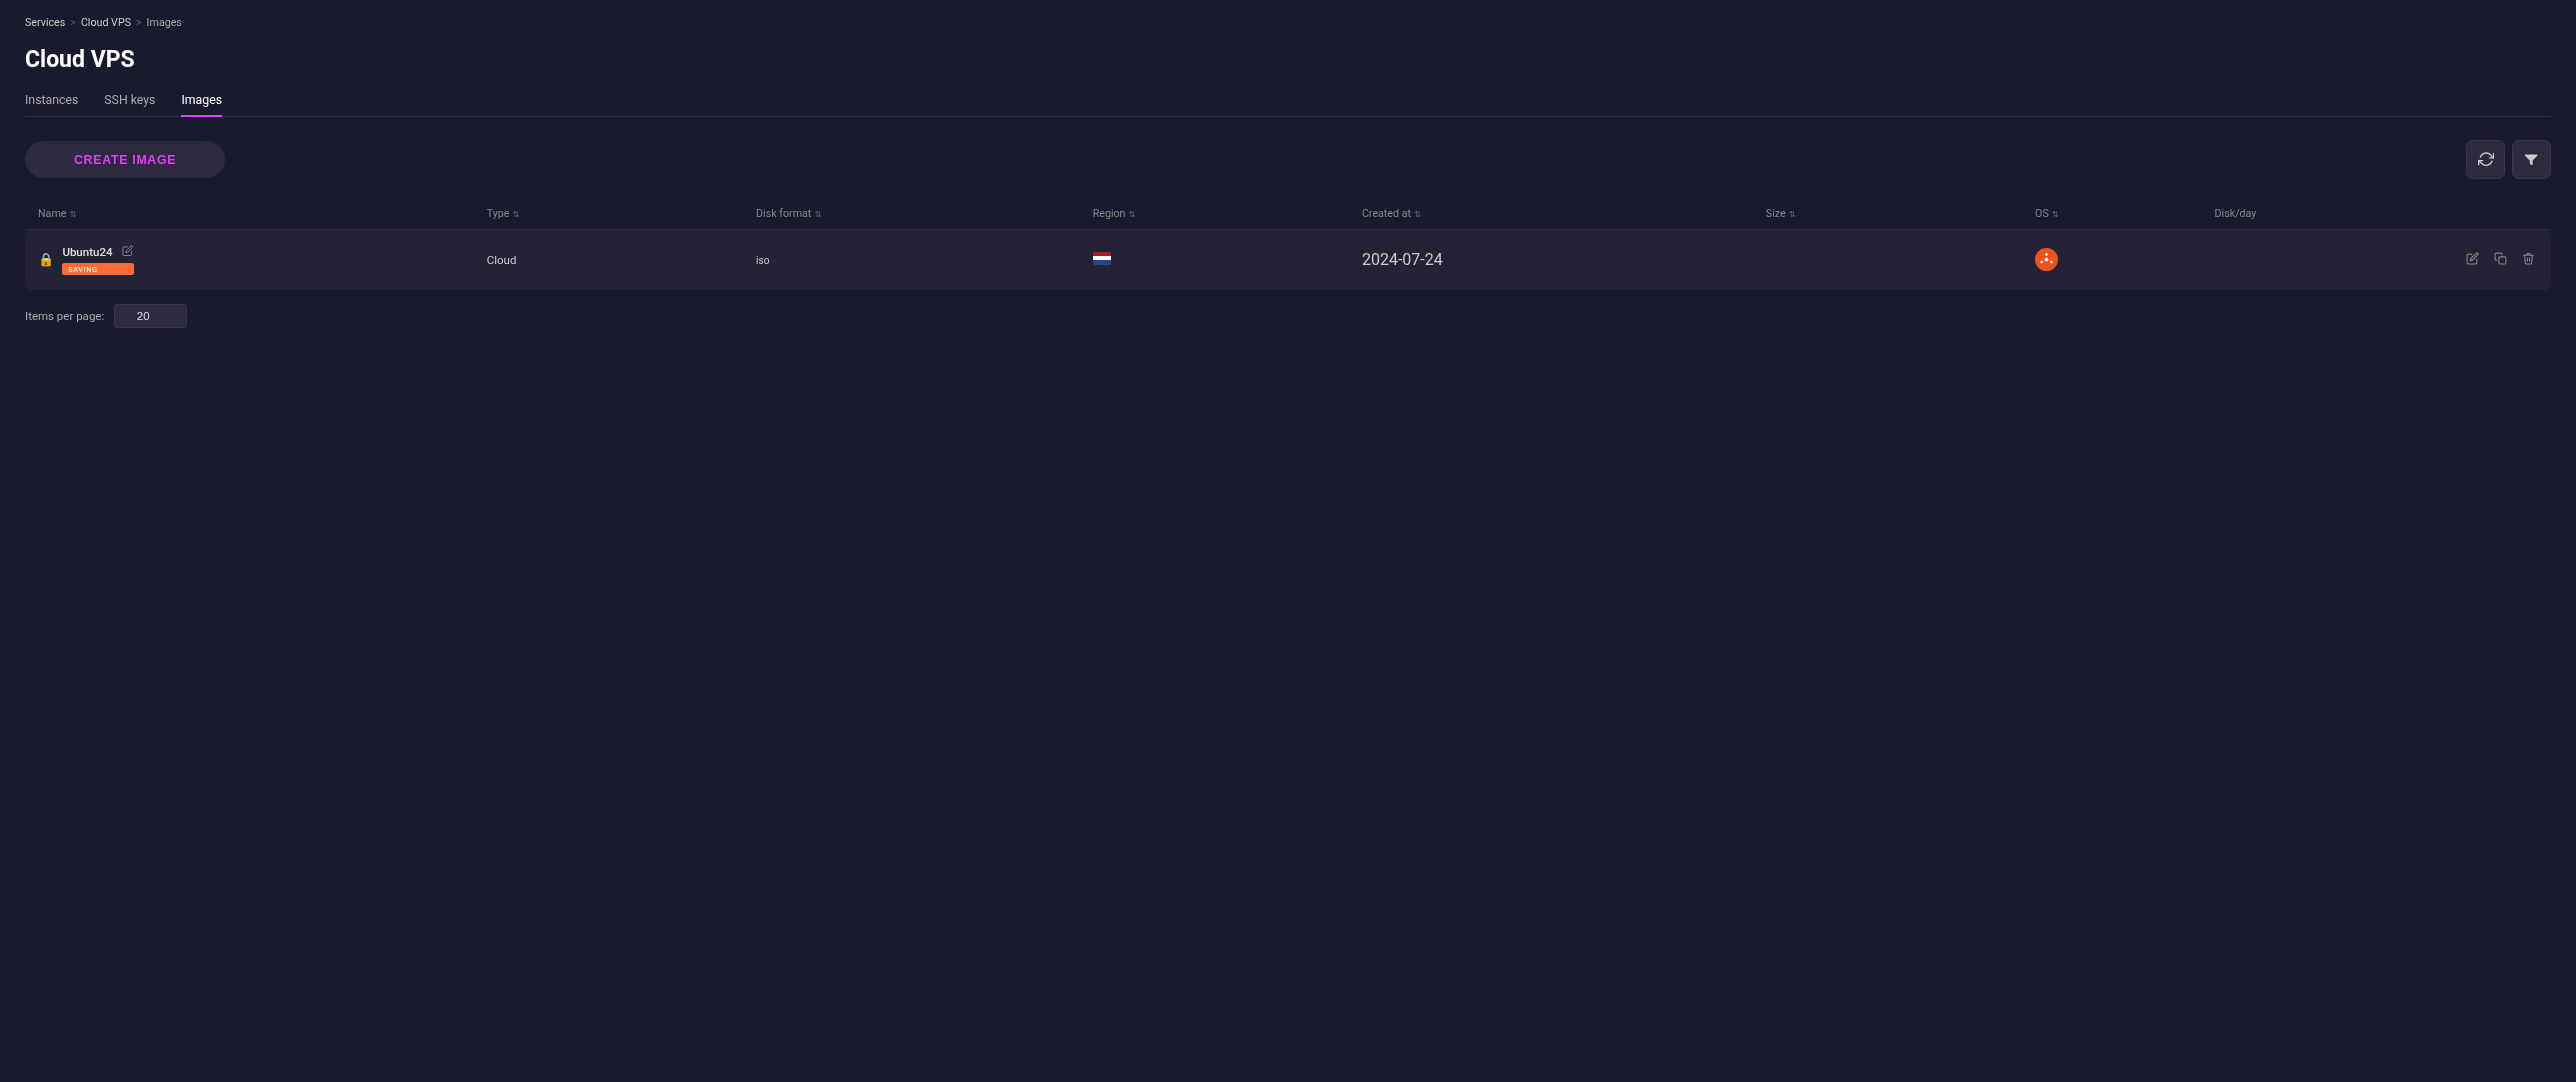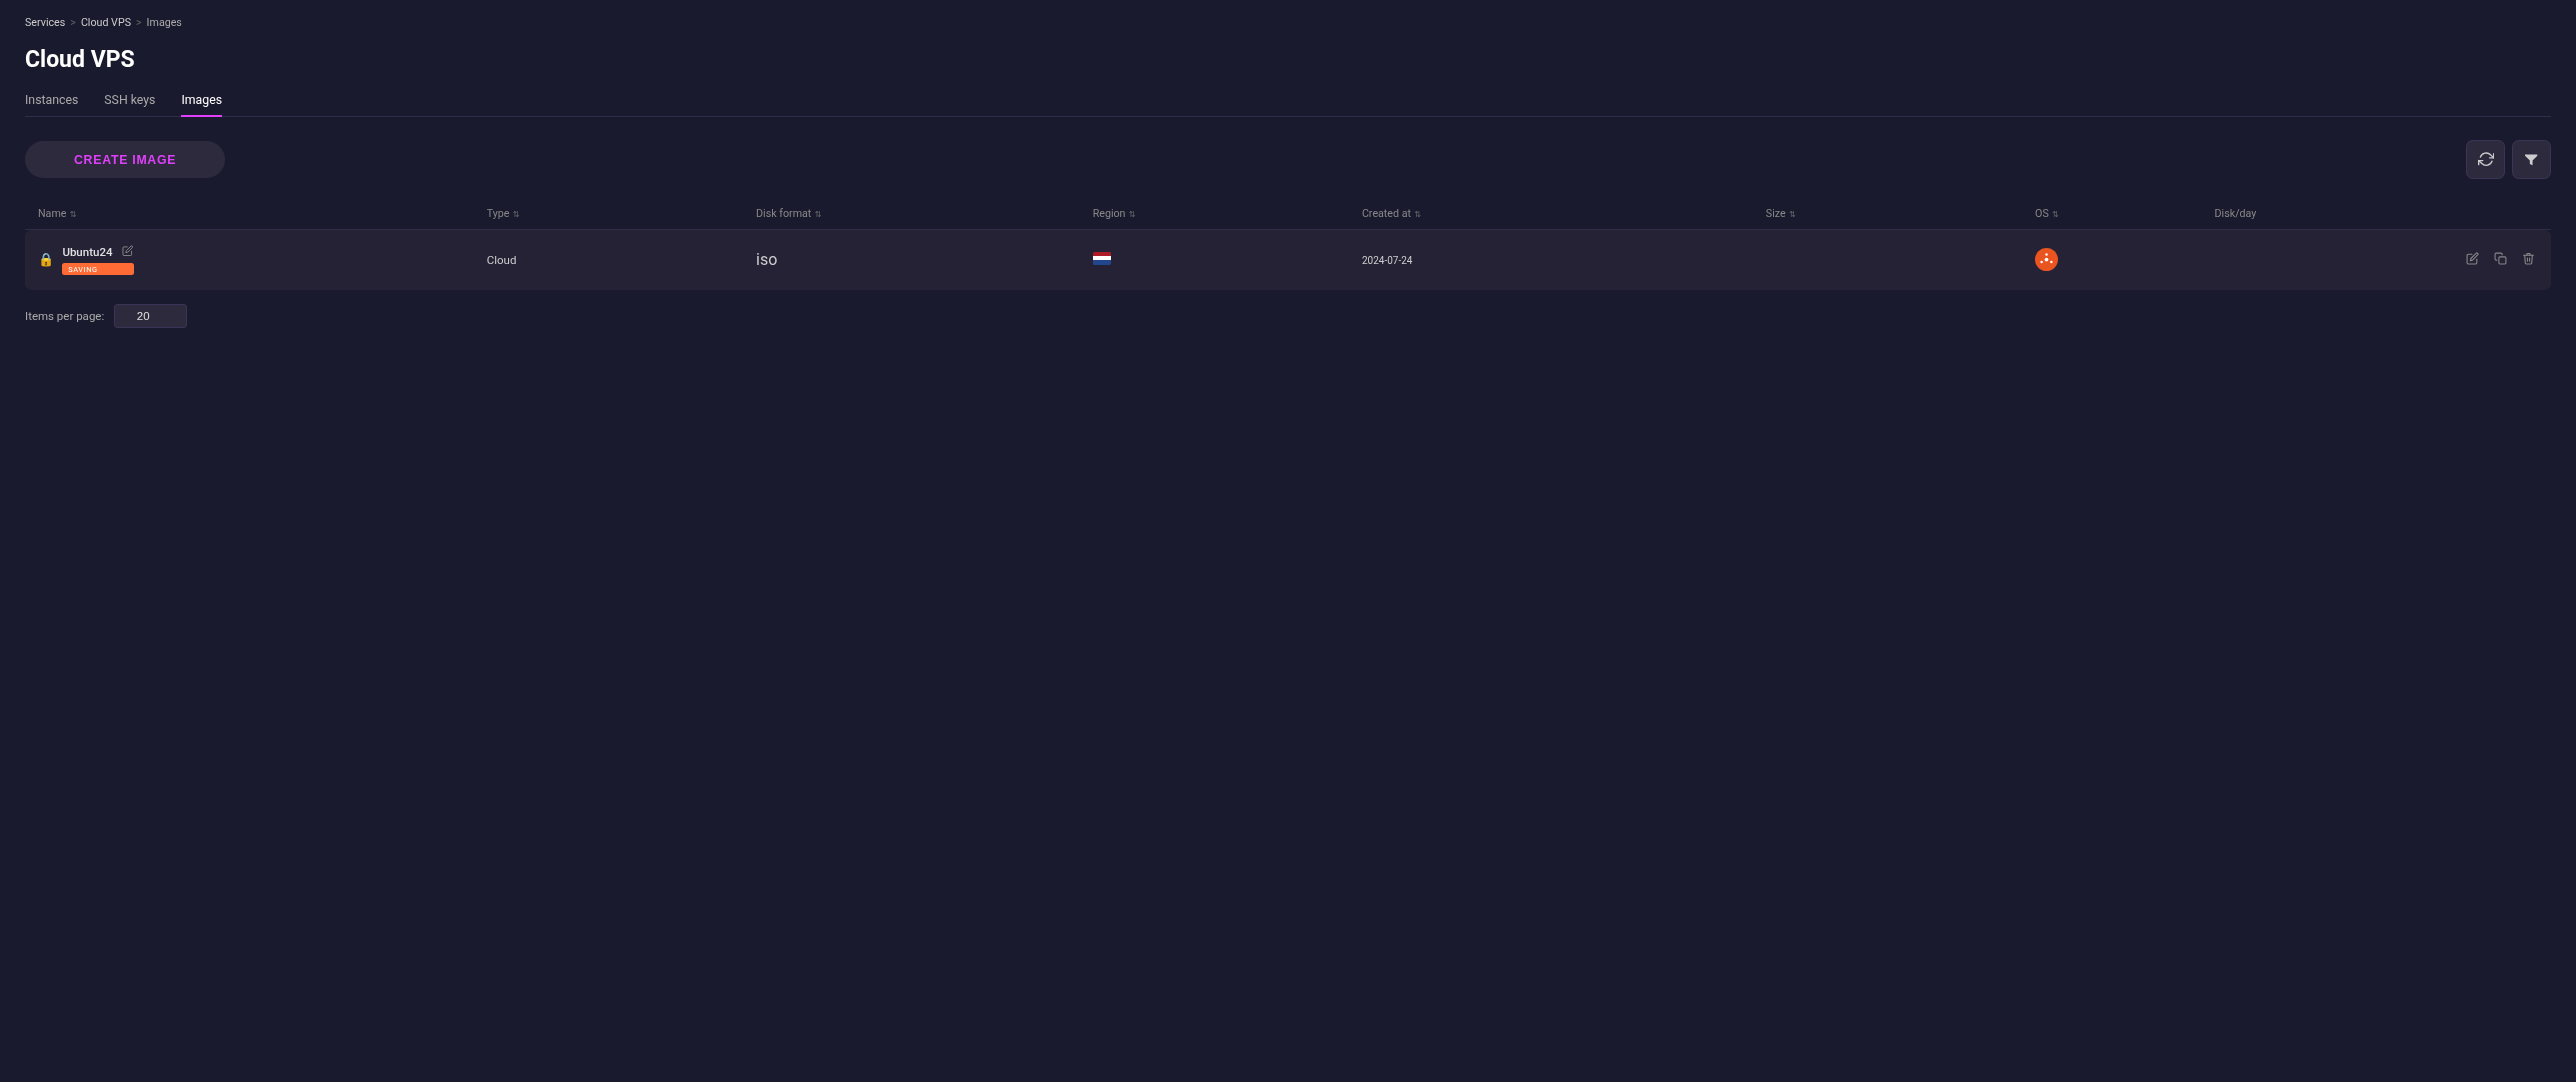--- a/index.html
+++ b/index.html
@@ -326,33 +326,33 @@
         </div>
         <span class="saving-badge">SAVING</span>
       </div>
     </div>
 
     <div>
       <span style="font-size:11.5px;color:#ccc;">Cloud</span>
     </div>
 
     <div>
-      <span style="font-size:16px;color:#ccc;">iso</span>
+      <span style="font-size:10px;color:#ccc;">iso</span>
     </div>
 
     <div>
       <div class="flag-nl">
         <div class="stripe-r"></div>
         <div class="stripe-w"></div>
         <div class="stripe-b"></div>
       </div>
     </div>
 
     <div>
-      <span style="font-size:10px;color:#ccc;">2024-07-24</span>
+      <span style="font-size:16px;color:#ccc;">2024-07-24</span>
     </div>
 
     <div>
       <span style="font-size:11.5px;color:#ccc;"></span>
     </div>
 
     <div>
       <div class="ubuntu-icon" title="Ubuntu">
         <svg width="15" height="15" viewBox="0 0 24 24" fill="white">
           <circle cx="12" cy="12" r="10" fill="#e95420"></circle>

